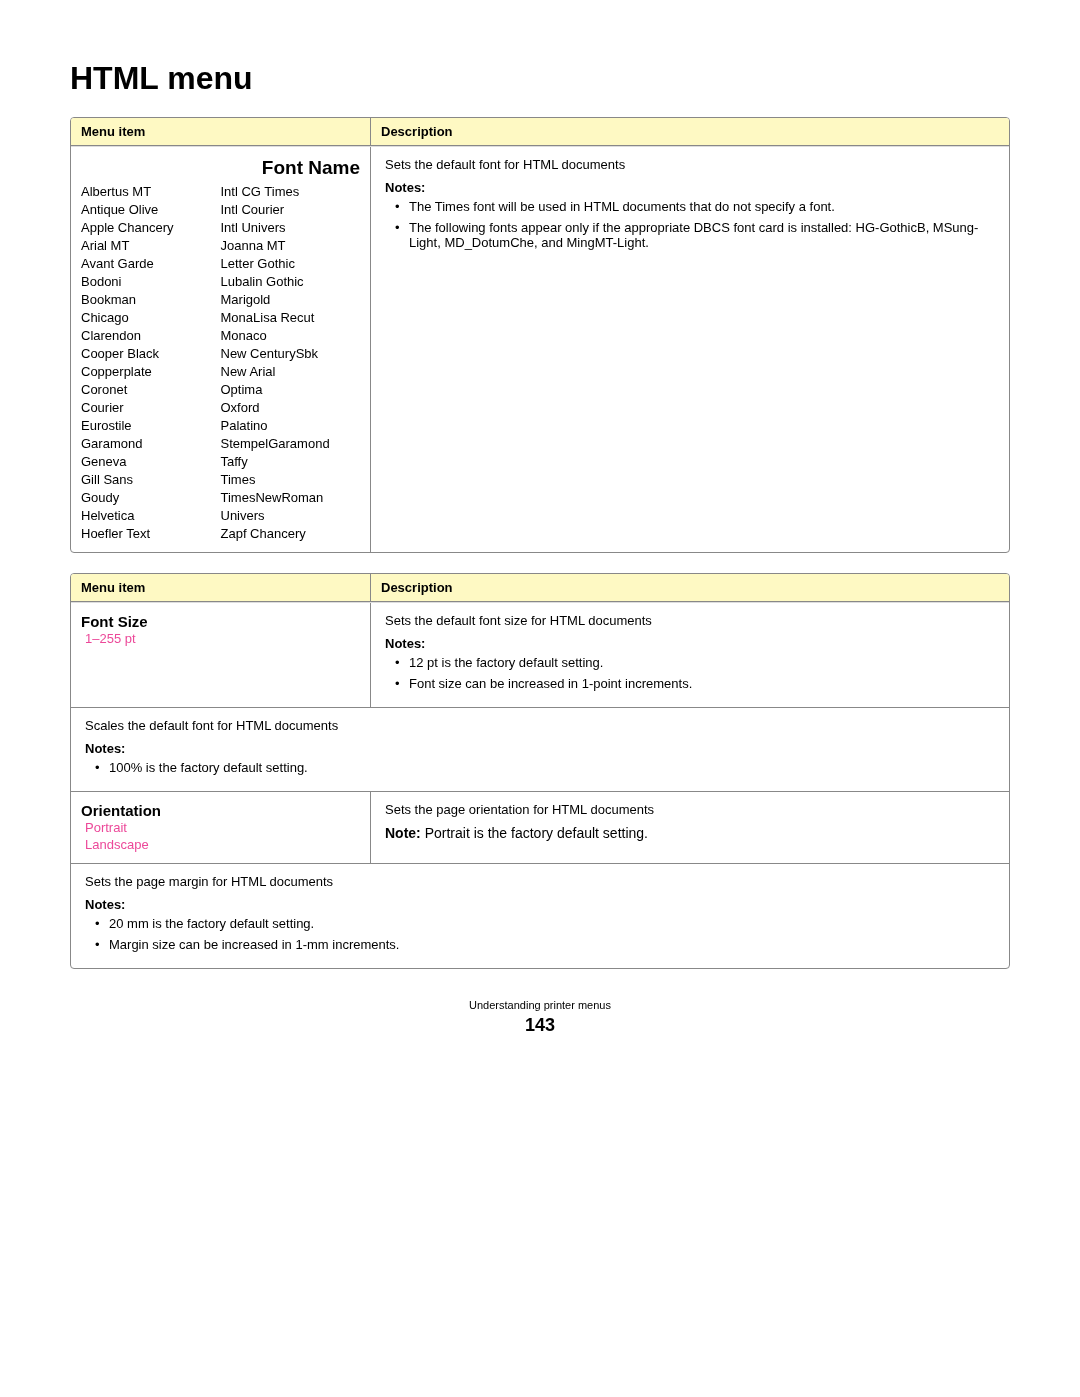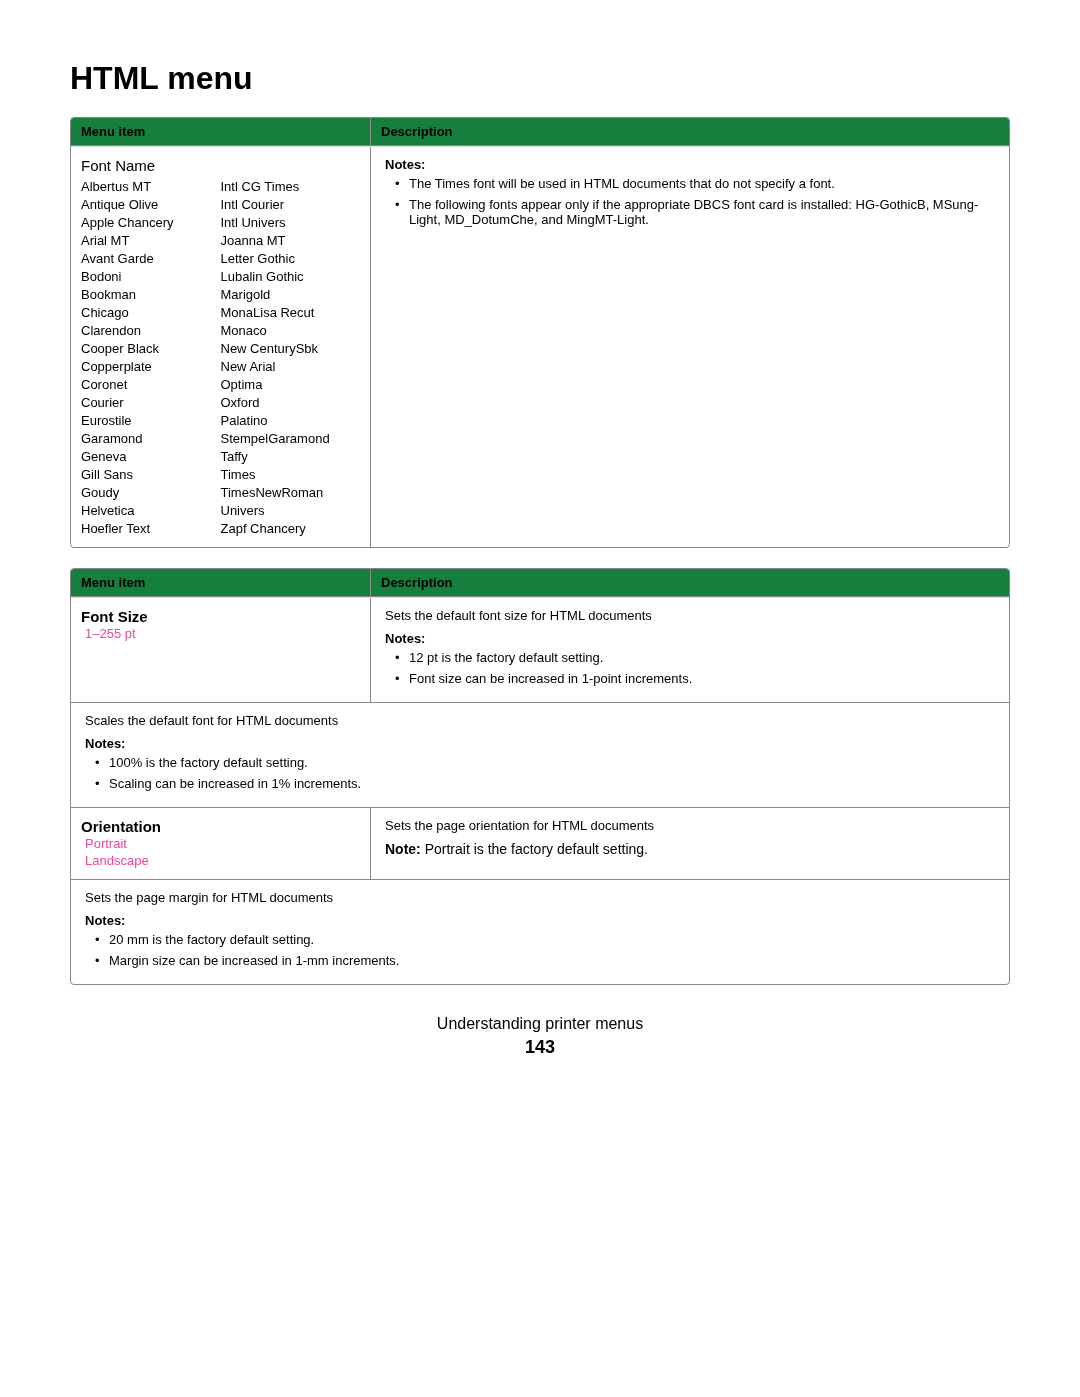--- a/index.html
+++ b/index.html
@@ -18,21 +18,21 @@
       margin-bottom: 20px;
     }
     .table-wrapper {
       border: 1px solid #888;
       border-radius: 4px;
       margin-bottom: 20px;
       overflow: hidden;
     }
     .table-header-row {
       display: flex;
-      background: #15803d;
+      background: #fef9c3;
       border-bottom: 1px solid #888;
     }
     .table-header-row .col-menu {
       width: 300px;
       padding: 6px 10px;
       font-weight: bold;
       font-size: 13px;
       border-right: 1px solid #888;
     }
     .table-header-row .col-desc {
@@ -52,23 +52,24 @@
       width: 300px;
       padding: 10px 10px;
       border-right: 1px solid #888;
       vertical-align: top;
     }
     .col-desc-body {
       flex: 1;
       padding: 10px 14px;
     }
     .menu-section-title {
-      font-weight: normal;
-      font-size: 15px;
+      font-weight: bold;
+      font-size: 19px;
       margin-bottom: 4px;
+      text-align: right;
     }
     .font-list {
       display: flex;
       gap: 0;
     }
     .font-col {
       flex: 1;
       display: flex;
       flex-direction: column;
       gap: 1px;
@@ -112,21 +113,21 @@
       font-size: 15px;
     }
     .row-divider {
       border-top: 1px solid #888;
     }
     .footer {
       text-align: center;
       margin-top: 30px;
     }
     .footer-text {
-      font-size: 16px;
+      font-size: 11px;
       margin-bottom: 4px;
     }
     .footer-page {
       font-size: 18px;
       font-weight: bold;
     }
     .bold-inline {
       font-weight: bold;
     }
   </style>
@@ -186,20 +187,21 @@
             <div class="font-item">StempelGaramond</div>
             <div class="font-item">Taffy</div>
             <div class="font-item">Times</div>
             <div class="font-item">TimesNewRoman</div>
             <div class="font-item">Univers</div>
             <div class="font-item">Zapf Chancery</div>
           </div>
       </div>
     </div>
     <div class="col-desc-body">
+      <div class="desc-main">Sets the default font for HTML documents</div>
       <div class="notes-label">Notes:</div>
       <ul class="notes-list">
 
       <li>The Times font will be used in HTML documents that do not specify a font.</li>
           <li>The following fonts appear only if the appropriate DBCS font card is installed: HG-GothicB, MSung-Light, MD_DotumChe, and MingMT-Light.</li>
         </ul>
     </div>
   </div>
 </div>
 
@@ -223,21 +225,20 @@
         </ul>
     </div>
   </div>
 
   <div class="table-body-row row-divider">
     <div class="col-desc-body">
       <div class="desc-main">Scales the default font for HTML documents</div>
       <div class="notes-label">Notes:</div>
       <ul class="notes-list">
       <li>100% is the factory default setting.</li>
-          <li>Scaling can be increased in 1% increments.</li>
         </ul>
     </div>
   </div>
 
   <div class="table-body-row row-divider">
     <div class="col-menu-body">
       <div class="menu-bold">Orientation</div>
       <div class="sub-item">Portrait</div>
       <div class="sub-item">Landscape</div>
     </div>

